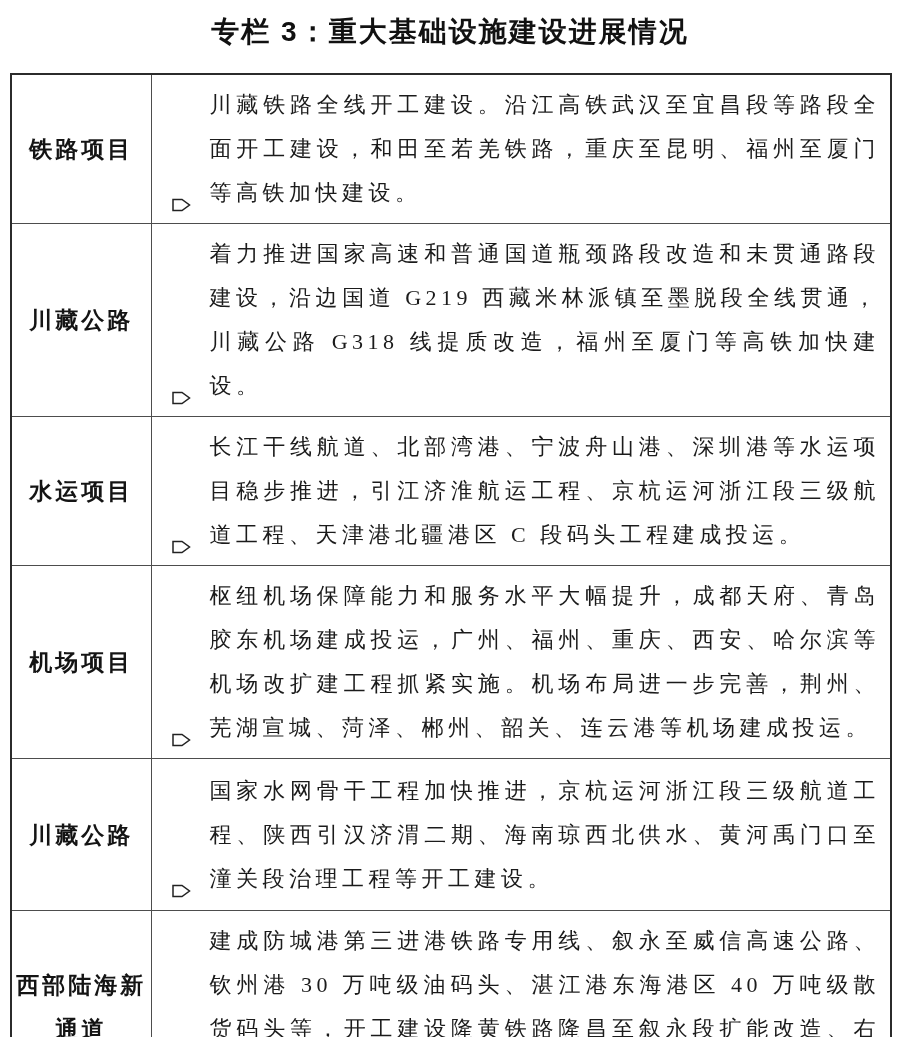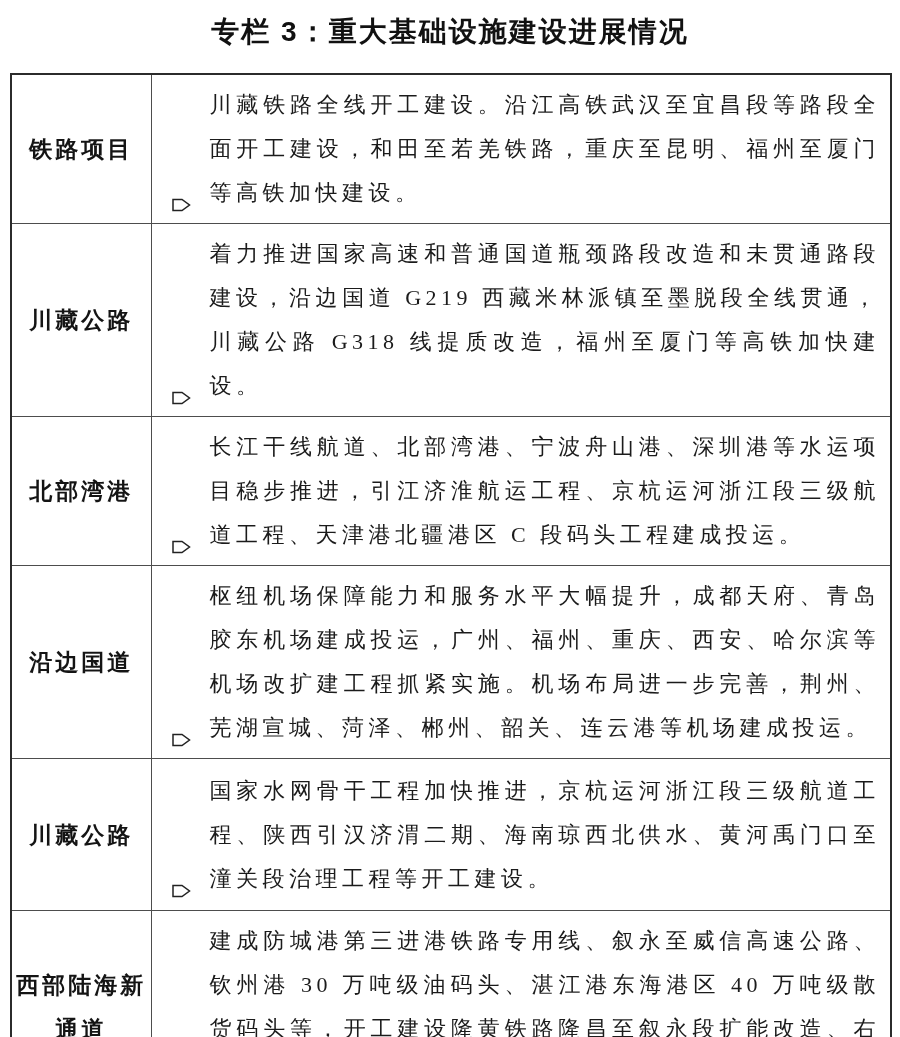--- a/index.html
+++ b/index.html
@@ -118,34 +118,34 @@
             <span class="bullet">
               <svg width="22" height="20" viewBox="0 0 22 20">
                   <path d="M3 4.5 H12 L19.5 10 L12 15.5 H3 Z" fill="none" stroke="#222222" stroke-width="1.5" stroke-linejoin="miter"></path>
                 </svg>
             </span>
             <p class="content-text">着力推进国家高速和普通国道瓶颈路段改造和未贯通路段建设，沿边国道 G219 西藏米林派镇至墨脱段全线贯通，川藏公路 G318 线提质改造，福州至厦门等高铁加快建设。</p>
           </div>
         </td>
       </tr>
       <tr class="h3">
-        <td class="label-cell">北部湾港</td>
+        <td class="label-cell">水运项目</td>
         <td class="content-cell">
           <div class="content-wrap">
             <span class="bullet">
               <svg width="22" height="20" viewBox="0 0 22 20">
                   <path d="M3 4.5 H12 L19.5 10 L12 15.5 H3 Z" fill="none" stroke="#222222" stroke-width="1.5" stroke-linejoin="miter"></path>
                 </svg>
             </span>
             <p class="content-text">长江干线航道、北部湾港、宁波舟山港、深圳港等水运项目稳步推进，引江济淮航运工程、京杭运河浙江段三级航道工程、天津港北疆港区 C 段码头工程建成投运。</p>
           </div>
         </td>
       </tr>
       <tr class="h4">
-        <td class="label-cell">沿边国道</td>
+        <td class="label-cell">机场项目</td>
         <td class="content-cell">
           <div class="content-wrap">
             <span class="bullet">
               <svg width="22" height="20" viewBox="0 0 22 20">
                   <path d="M3 4.5 H12 L19.5 10 L12 15.5 H3 Z" fill="none" stroke="#222222" stroke-width="1.5" stroke-linejoin="miter"></path>
                 </svg>
             </span>
             <p class="content-text">枢纽机场保障能力和服务水平大幅提升，成都天府、青岛胶东机场建成投运，广州、福州、重庆、西安、哈尔滨等机场改扩建工程抓紧实施。机场布局进一步完善，荆州、芜湖宣城、菏泽、郴州、韶关、连云港等机场建成投运。</p>
           </div>
         </td>

